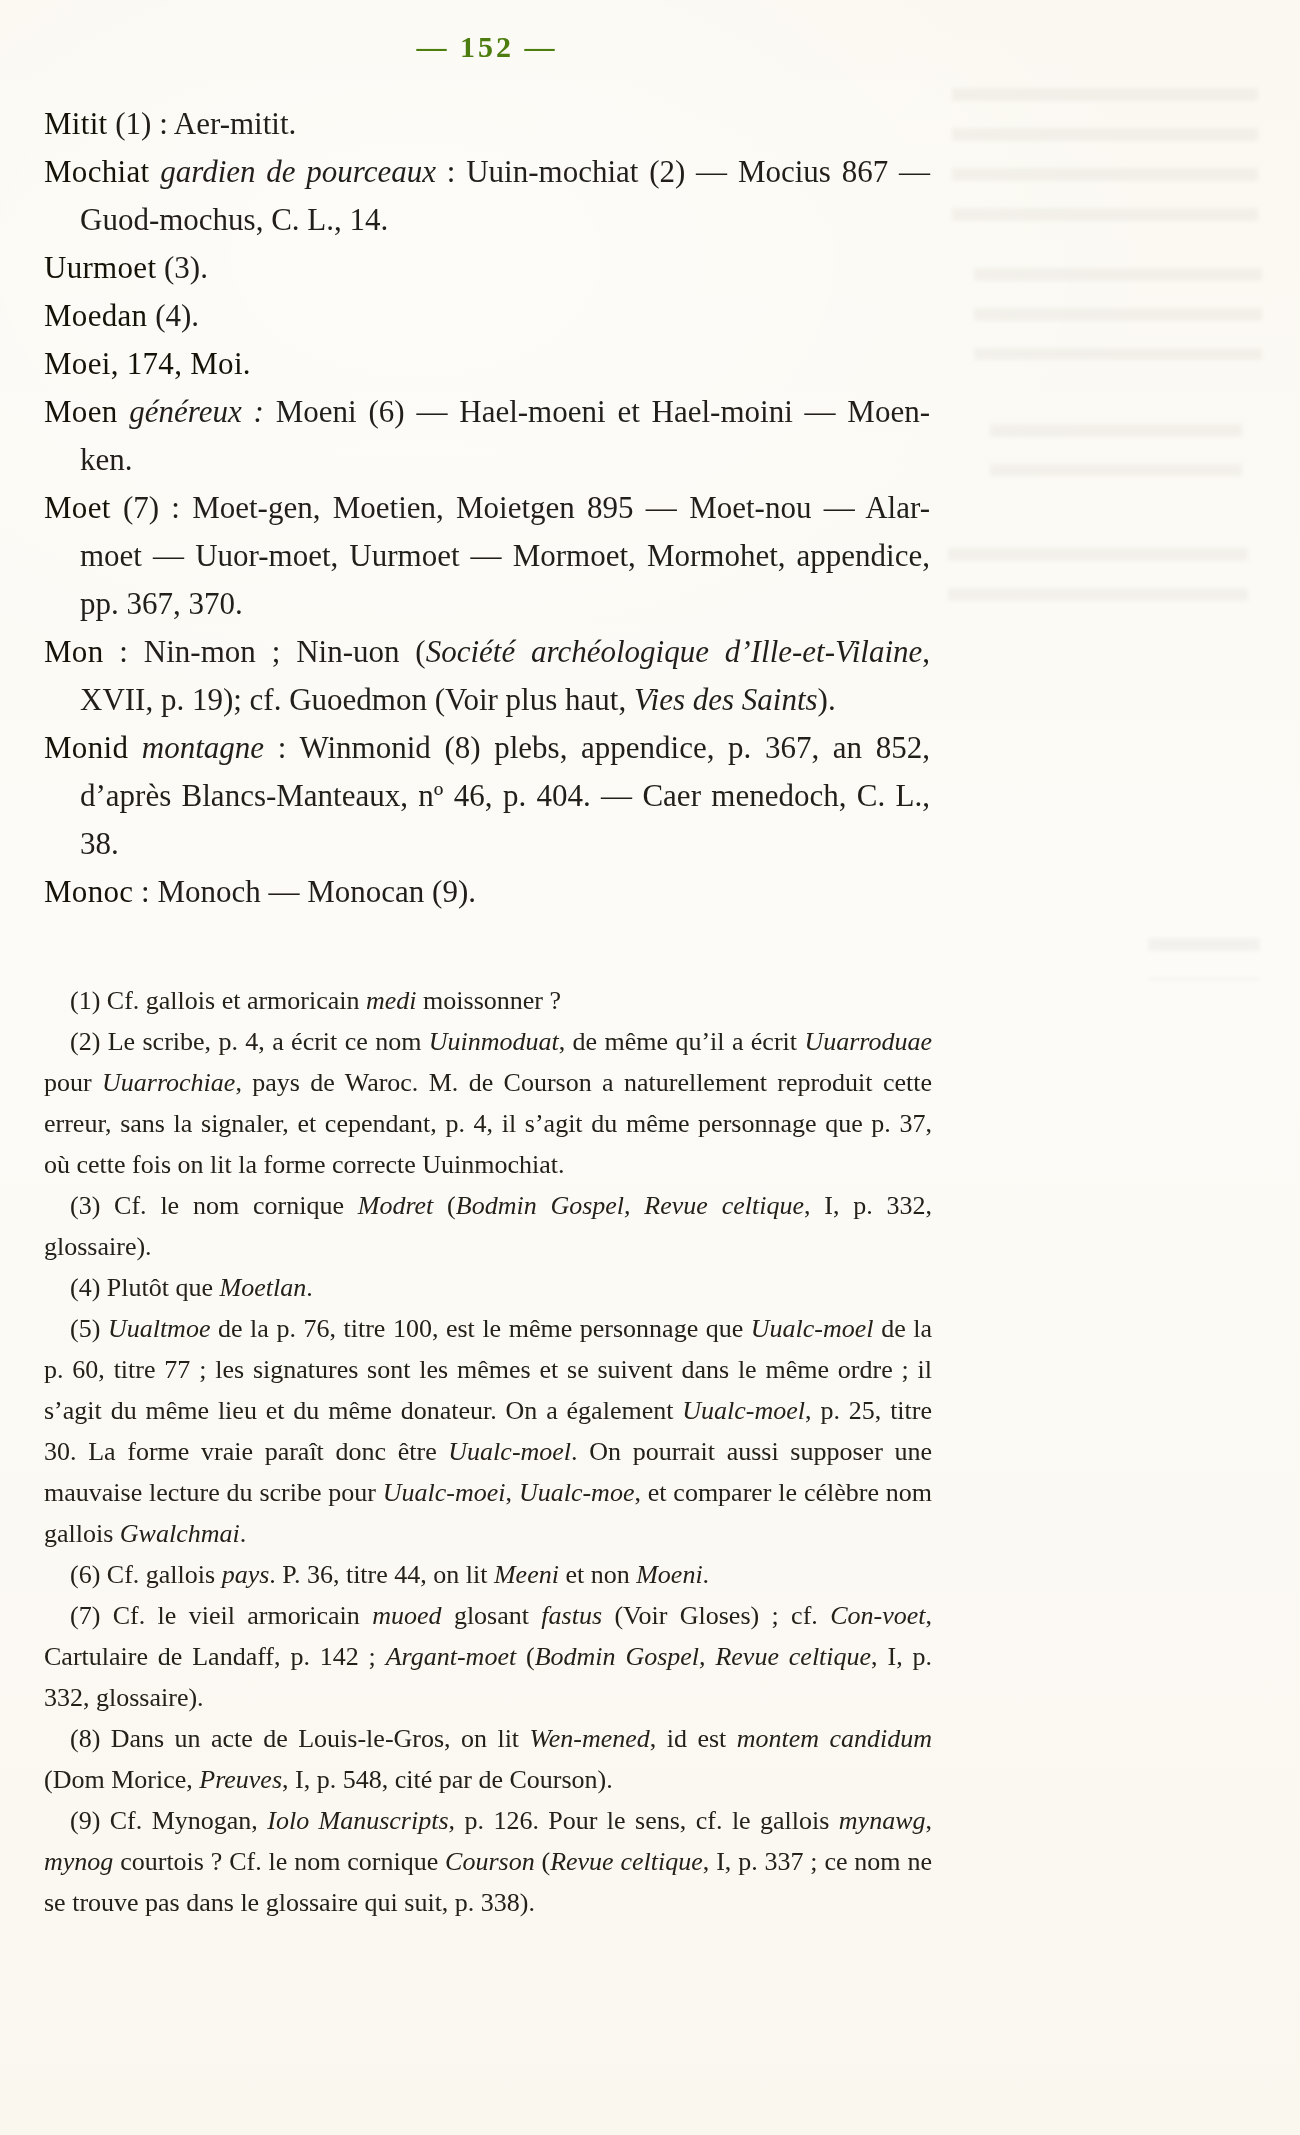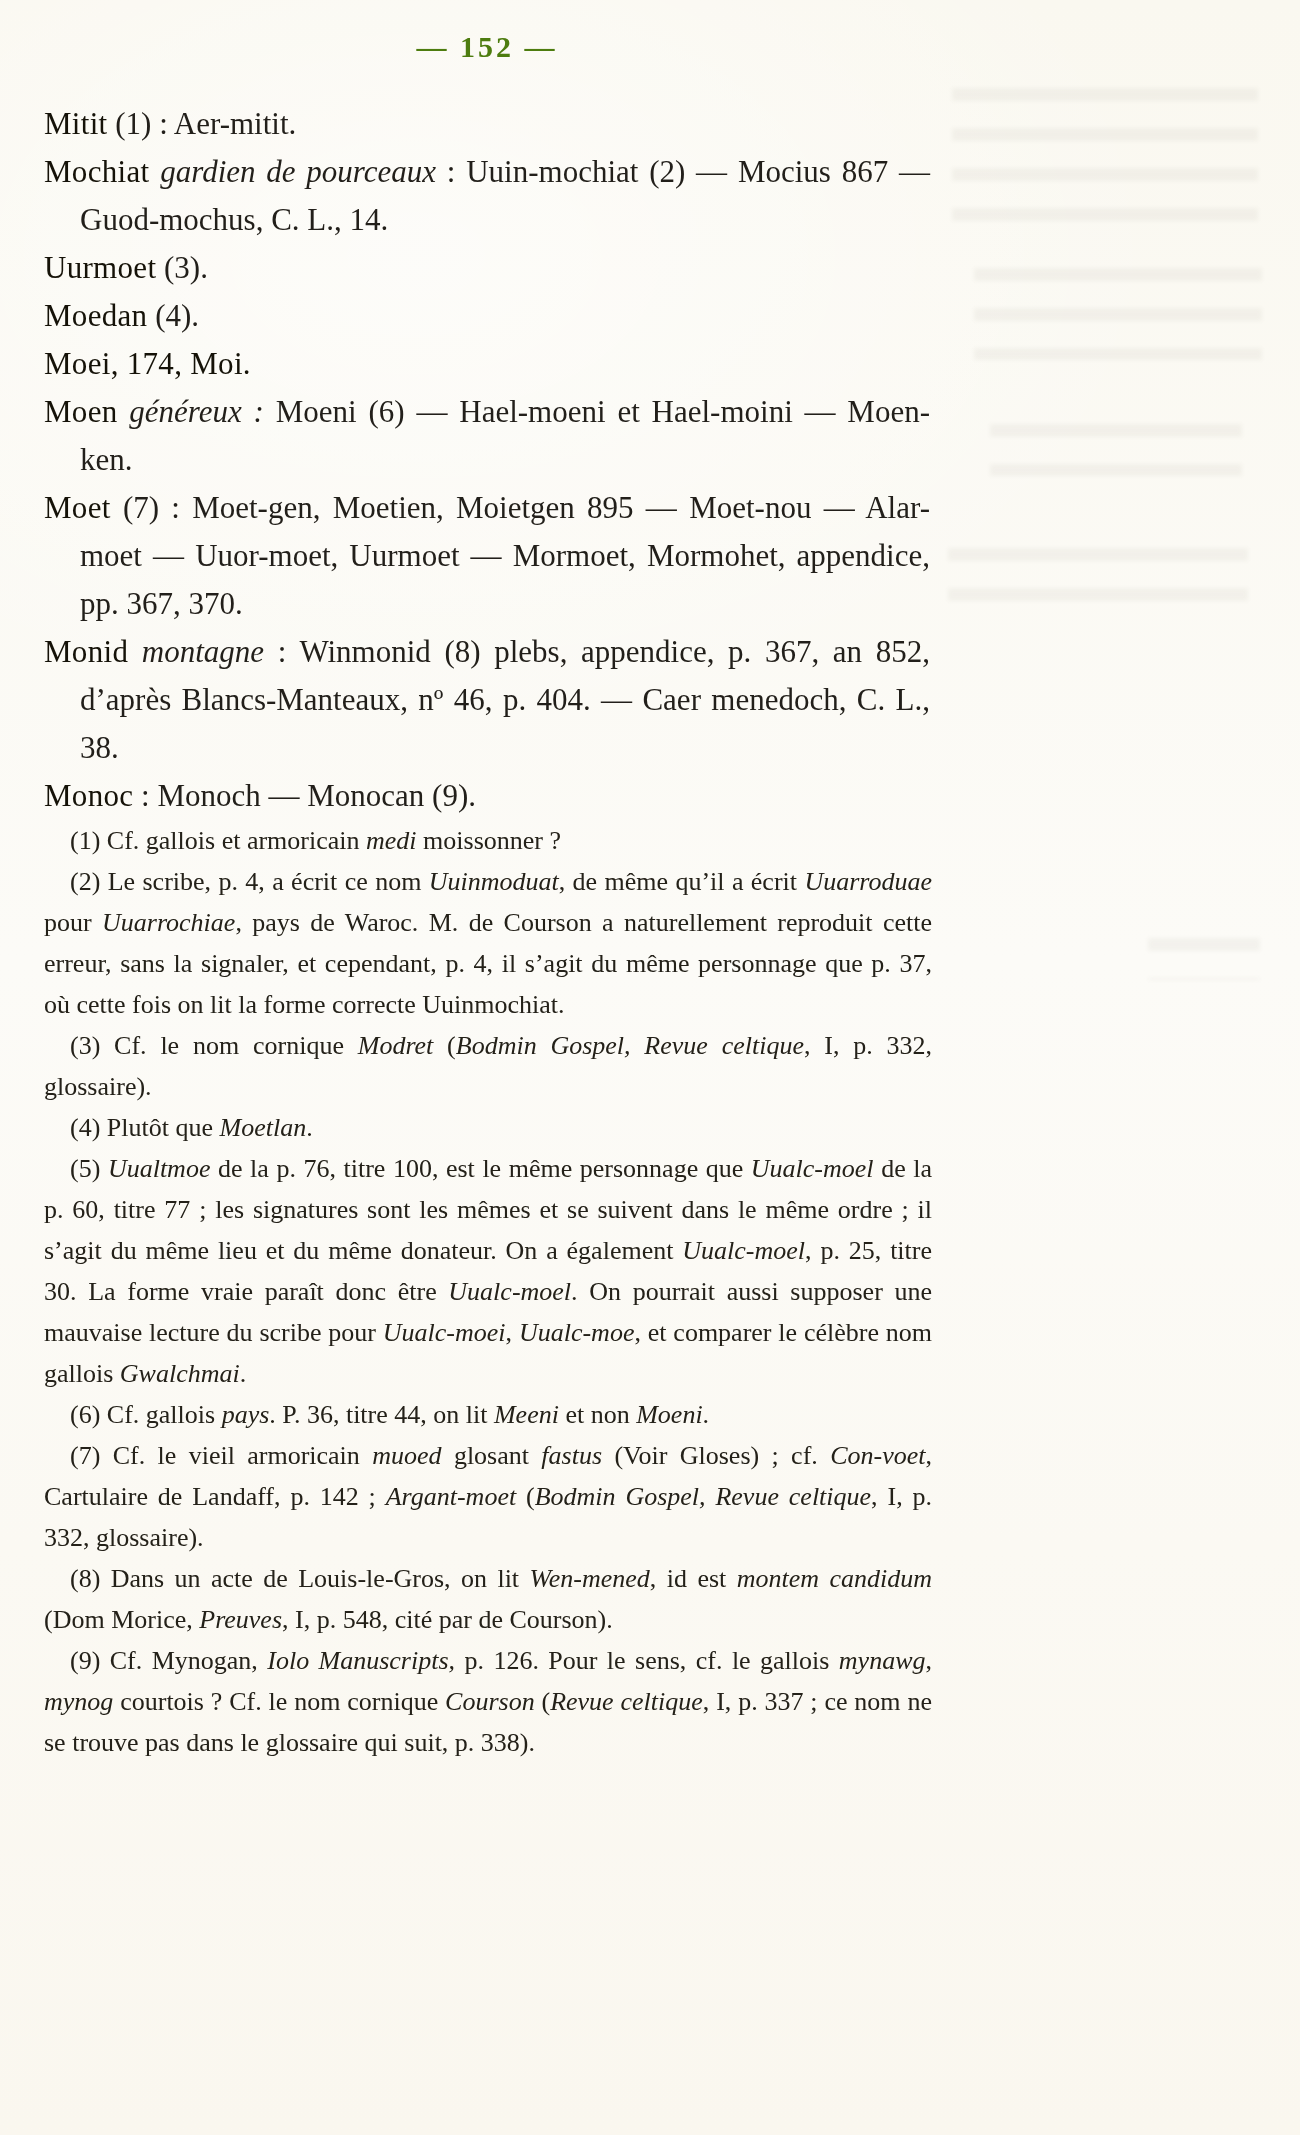--- a/index.html
+++ b/index.html
@@ -27,21 +27,21 @@
   .entries { margin-top: 36px; width: 886px; }
   p.entry {
     margin: 0;
     font-size: 31px;
     line-height: 48px;
     text-align: justify;
     padding-left: 36px;
     text-indent: -36px;
     color: #221f1a;
   }
-  .footnotes { width: 888px; font-family: Liberation Serif, serif; }
+  .footnotes { margin-top: 64px; width: 888px; font-family: Liberation Serif, serif; }
   p.footnote {
     margin: 0;
     font-size: 26px;
     line-height: 41px;
     text-align: justify;
     text-indent: 26px;
     color: #242119;
   }
   span.b { font-weight: normal; color: #151208; letter-spacing: .3px; }
   span.i { font-style: italic; }
@@ -73,20 +73,21 @@
   <div class="page-number">— 152 —</div>
 
   <section id="entries" class="entries">
       <p class="entry"><span class="b">Mitit</span> (1) : Aer-mitit.</p>
       <p class="entry"><span class="b">Mochiat</span> <span class="i">gardien de pourceaux</span> : Uuin-mochiat (2) — Mocius 867 — Guod-mochus, C. L., 14.</p>
       <p class="entry"><span class="b">Uurmoet</span> (3).</p>
       <p class="entry"><span class="b">Moedan</span> (4).</p>
       <p class="entry"><span class="b">Moei, 174, Moi.</span></p>
       <p class="entry"><span class="b">Moen</span> <span class="i">généreux :</span> Moeni (6) — Hael-moeni et Hael-moini — Moen-ken.</p>
       <p class="entry"><span class="b">Moet</span> (7) : Moet-gen, Moetien, Moietgen 895 — Moet-nou — Alar-moet — Uuor-moet, Uurmoet — Mormoet, Mormohet, appendice, pp. 367, 370.</p>
+      <p class="entry"><span class="b">Mon</span> : Nin-mon ; Nin-uon (<span class="i">Société archéologique d’Ille-et-Vilaine</span>, XVII, p. 19); cf. Guoedmon (Voir plus haut, <span class="i">Vies des Saints</span>).</p>
       <p class="entry"><span class="b">Monid</span> <span class="i">montagne</span> : Winmonid (8) plebs, appendice, p. 367, an 852, d’après Blancs-Manteaux, nº 46, p. 404. — Caer menedoch, C. L., 38.</p>
       <p class="entry"><span class="b">Monoc</span> : Monoch — Monocan (9).</p>
     </section>
 
   <section id="footnotes" class="footnotes">
       <p class="footnote">(1) Cf. gallois et armoricain <span class="i">medi</span> moissonner ?</p>
       <p class="footnote">(2) Le scribe, p. 4, a écrit ce nom <span class="i">Uuinmoduat</span>, de même qu’il a écrit <span class="i">Uuarroduae</span> pour <span class="i">Uuarrochiae</span>, pays de Waroc. M. de Courson a naturellement reproduit cette erreur, sans la signaler, et cependant, p. 4, il s’agit du même personnage que p. 37, où cette fois on lit la forme correcte Uuinmochiat.</p>
       <p class="footnote">(3) Cf. le nom cornique <span class="i">Modret</span> (<span class="i">Bodmin Gospel, Revue celtique</span>, I, p. 332, glossaire).</p>
       <p class="footnote">(4) Plutôt que <span class="i">Moetlan</span>.</p>
       <p class="footnote">(5) <span class="i">Uualtmoe</span> de la p. 76, titre 100, est le même personnage que <span class="i">Uualc-moel</span> de la p. 60, titre 77 ; les signatures sont les mêmes et se suivent dans le même ordre ; il s’agit du même lieu et du même donateur. On a également <span class="i">Uualc-moel</span>, p. 25, titre 30. La forme vraie paraît donc être <span class="i">Uualc-moel</span>. On pourrait aussi supposer une mauvaise lecture du scribe pour <span class="i">Uualc-moei</span>, <span class="i">Uualc-moe</span>, et comparer le célèbre nom gallois <span class="i">Gwalchmai</span>.</p>

